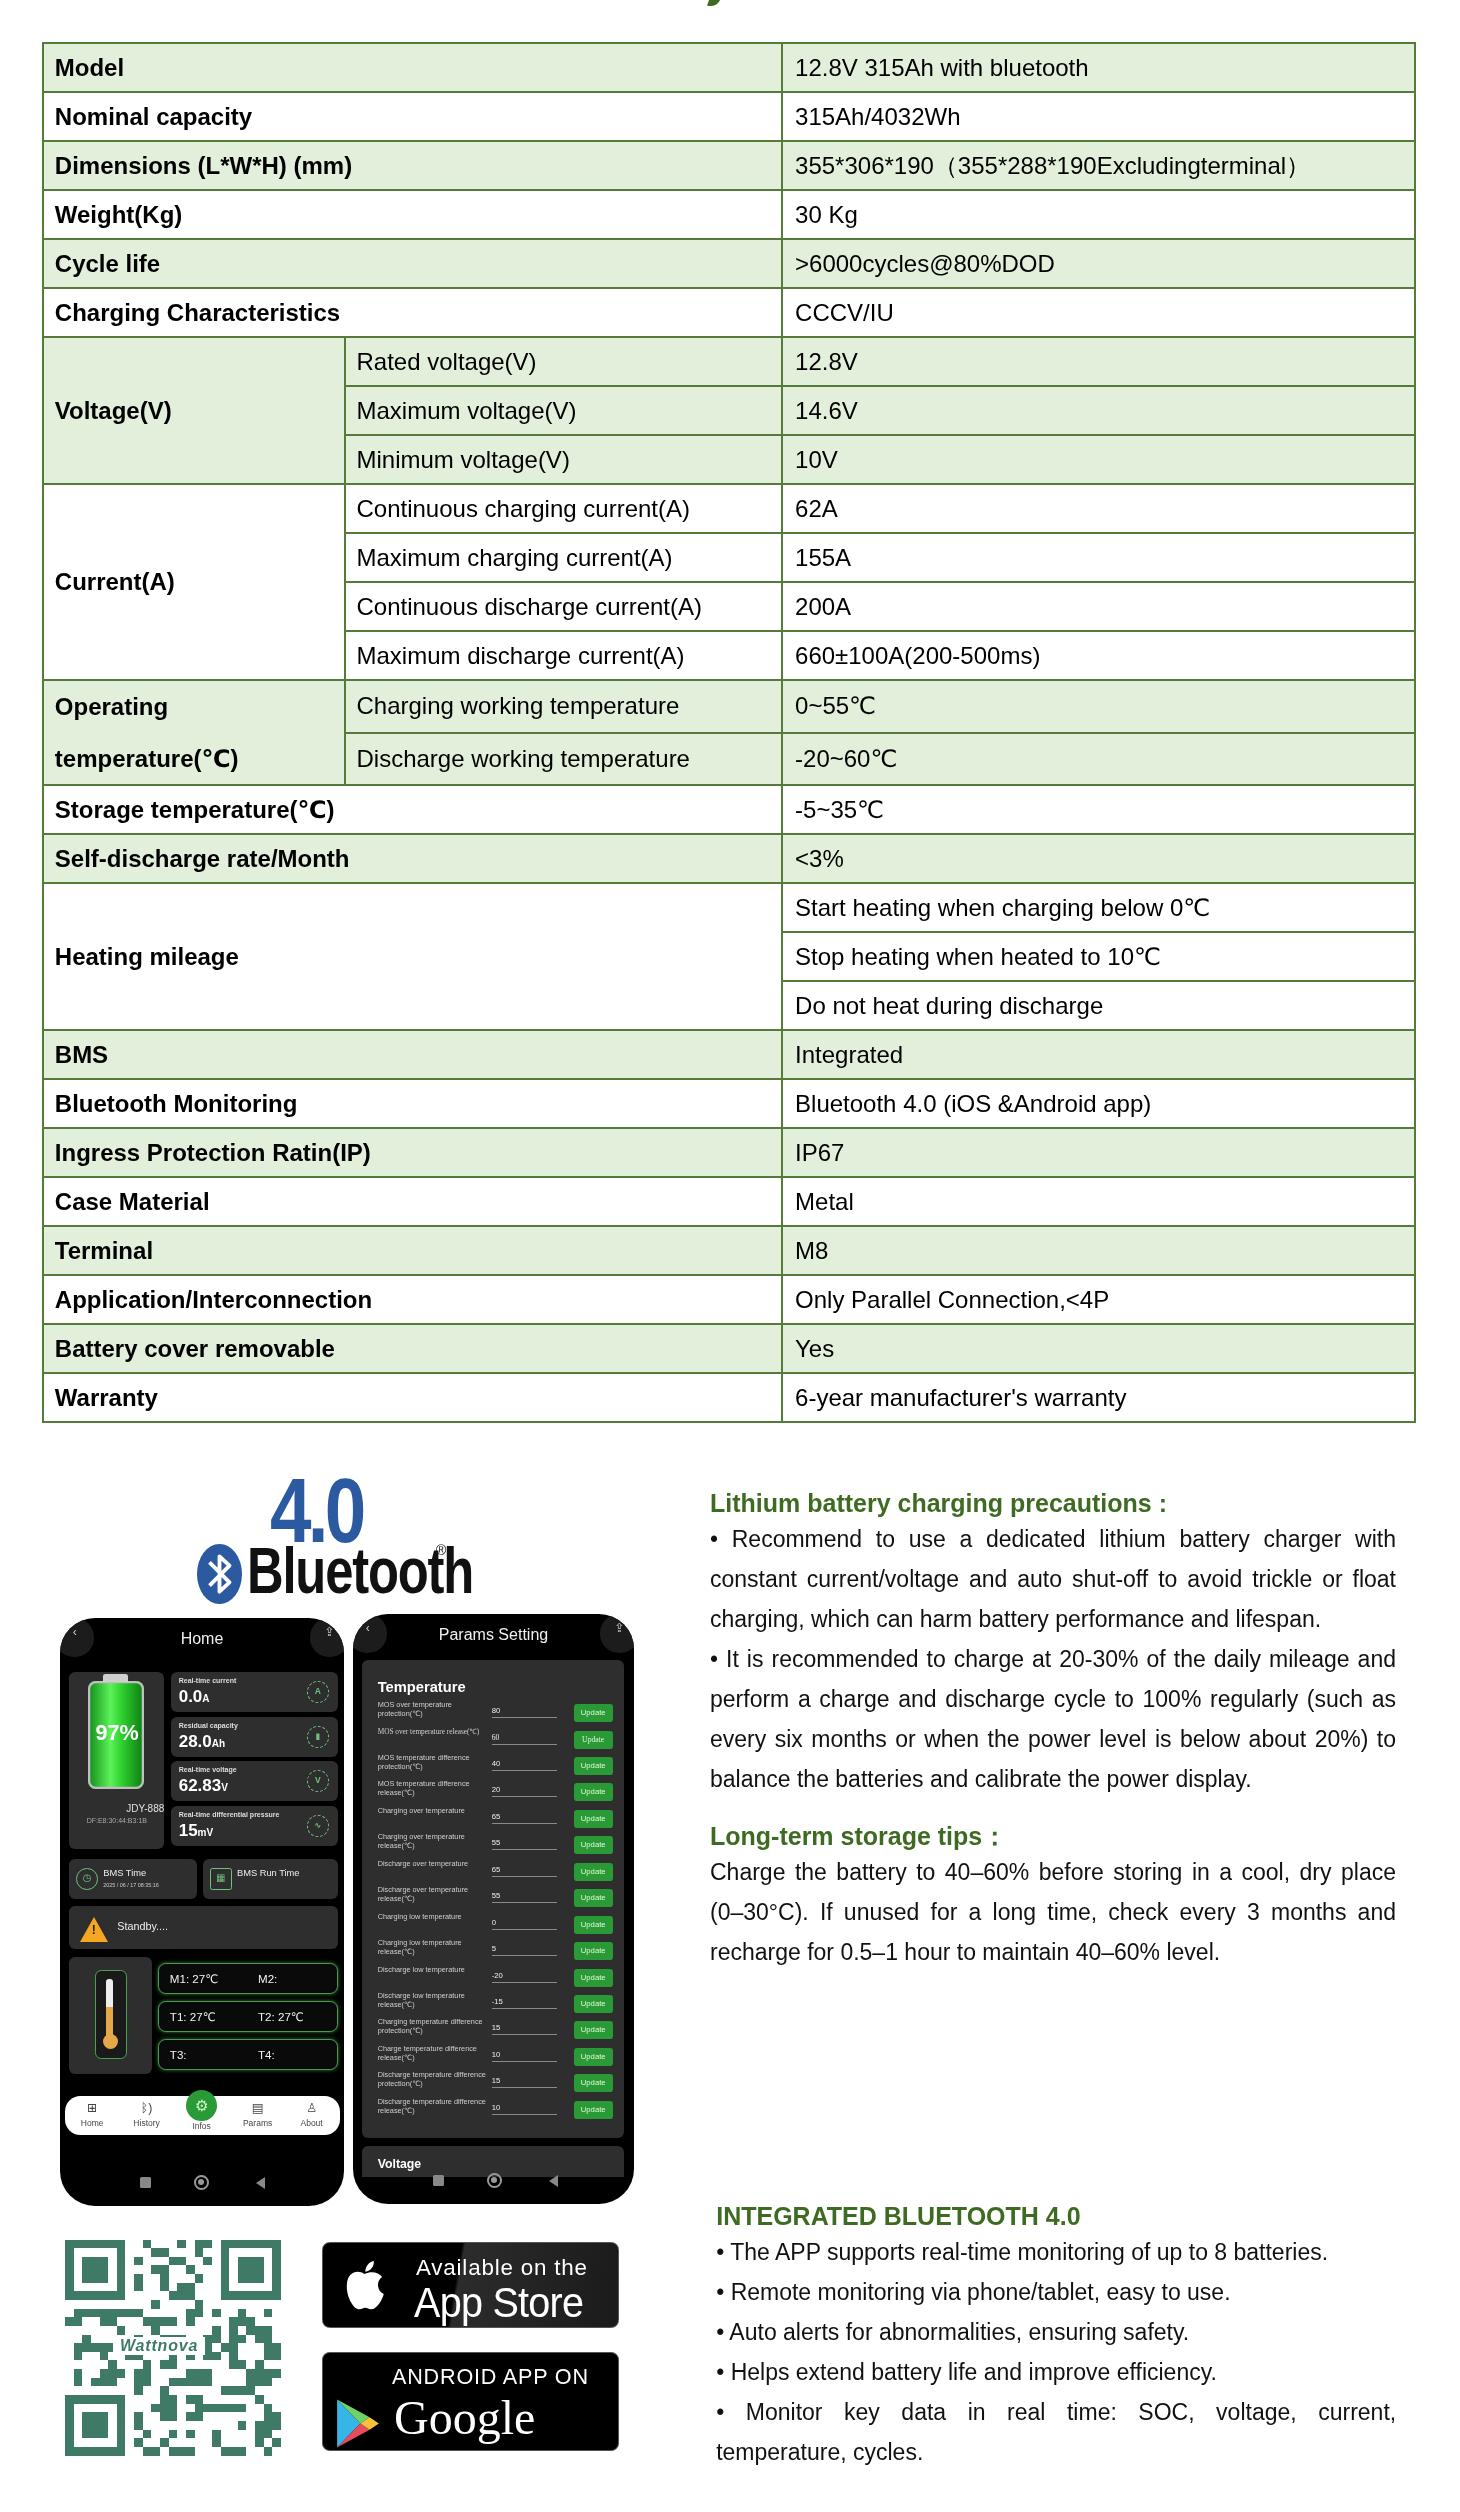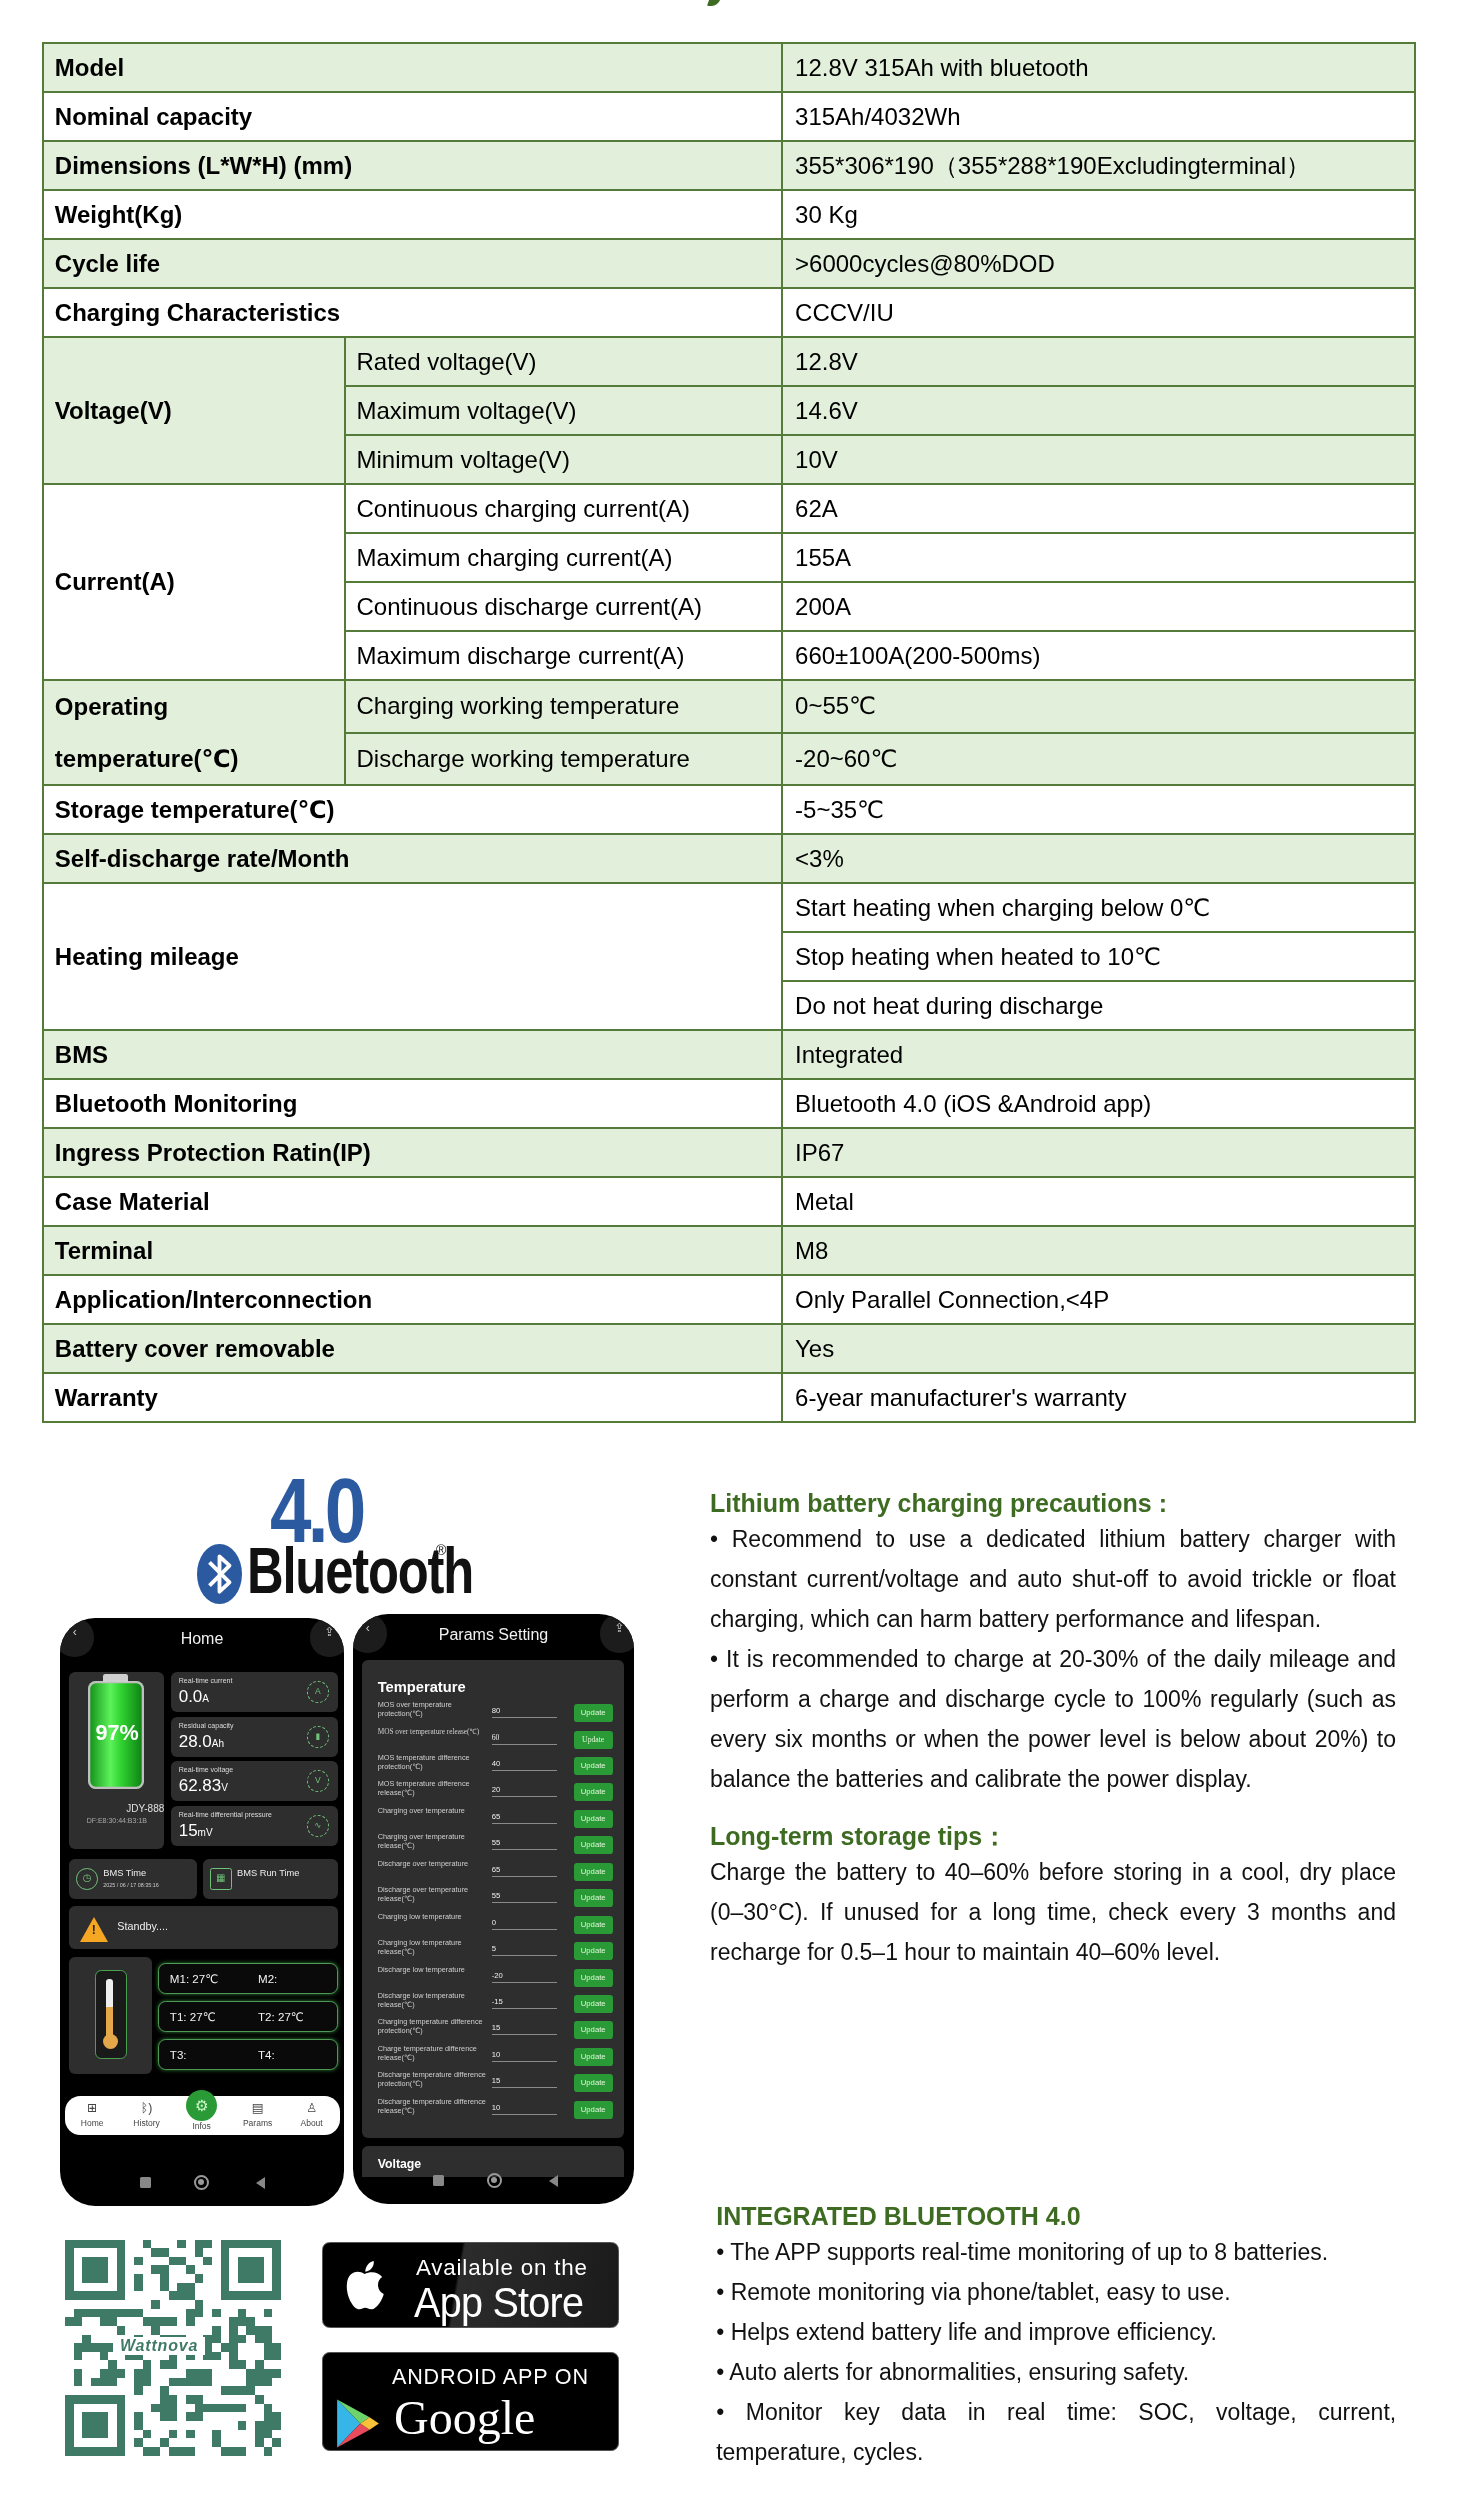--- a/index.html
+++ b/index.html
@@ -35,21 +35,21 @@
   .ph-back { left: -4.6px; } .ph-share { right: -4.6px; }
   .card { position: absolute; background: #2e2e2e; border-radius: 6.2px; }
 
   .bat-card { left: 9.3px; top: 54px; width: 95px; height: 177px; }
   .battery { position: absolute; left: 18.5px; top: 9.3px; width: 56px; height: 108px; border-radius: 7.7px; background: linear-gradient(90deg,#0f8a16,#5df25a 40%,#2fd12f 60%,#0c7a12); box-shadow: inset 0 0 0 2.3px #bfbfbf; }
   .battery::before { content:""; position:absolute; left:15.4px; top:-7px; width:25px; height:7.7px; background:#cfcfcf; border-radius:2.3px 2.3px 0 0; }
   .soc { position: absolute; left: 9.3px; top: 48px; width: 77px; text-align: center; font-size: 21.6px; font-weight: bold; color: #fff; }
   .dev-name { position: absolute; left: 0; right: 0; top: 131px; text-align: right; font-size: 10px; color: #e0e0e0; }
   .dev-mac { position: absolute; left: 0; right: 0; top: 145px; text-align: center; font-size: 7px; color: #aaa; }
 
-  .metric { left: 111px; width: 167px; height: 40px; }
+  .metric { left: 111px; width: 167px; height: 40px; font-weight: bold; }
   .metric .m-lbl { position: absolute; left: 7.7px; top: 4.6px; font-size: 7px; color: #ddd; }
   .metric .m-val { position: absolute; left: 7.7px; top: 15.4px; font-size: 17px; color: #fff; }
   .metric .m-val small { font-size: 10px; }
   .metric .m-ico { position: absolute; right: 9.3px; top: 9.3px; width: 21.6px; height: 21.6px; border-radius: 10.8px; border: 1.5px dashed #6fc27a; color: #6fc27a; font-size: 8.5px; text-align: center; line-height: 18.5px; }
 
   .half { top: 241px; height: 40px; }
   .half .h-ico { position: absolute; left: 7px; top: 9.3px; width: 21.6px; height: 21.6px; border-radius: 10.8px; border: 1.5px solid #6fc27a; color: #6fc27a; font-size: 10px; text-align: center; line-height: 18.5px; }
   .half .h-lbl { position: absolute; left: 34px; top: 9.3px; font-size: 9.3px; color: #eee; }
   .half .h-sub { position: absolute; left: 34px; top: 23px; font-size: 5.4px; color: #ccc; }
 
@@ -664,18 +664,18 @@
 
   <div class="n-sec2">
     <div class="n-head">Long-term storage tips：</div>
     <div class="n-body">Charge the battery to 40–60% before storing in a cool, dry place (0–30°C). If unused for a long time, check every 3 months and recharge for 0.5–1 hour to maintain 40–60% level.</div>
   </div>
 
   <div class="n-sec3">
     <div class="n-head">INTEGRATED BLUETOOTH 4.0</div>
     <div class="n-body">• The APP supports real-time monitoring of up to 8 batteries.</div>
     <div class="n-body">• Remote monitoring via phone/tablet, easy to use.</div>
+    <div class="n-body">• Auto alerts for abnormalities, ensuring safety.</div>
     <div class="n-body">• Helps extend battery life and improve efficiency.</div>
-    <div class="n-body">• Auto alerts for abnormalities, ensuring safety.</div>
     <div class="n-body">• Monitor key data in real time: SOC, voltage, current, temperature, cycles.</div>
   </div>
 </div>
 
 
 </body></html>

